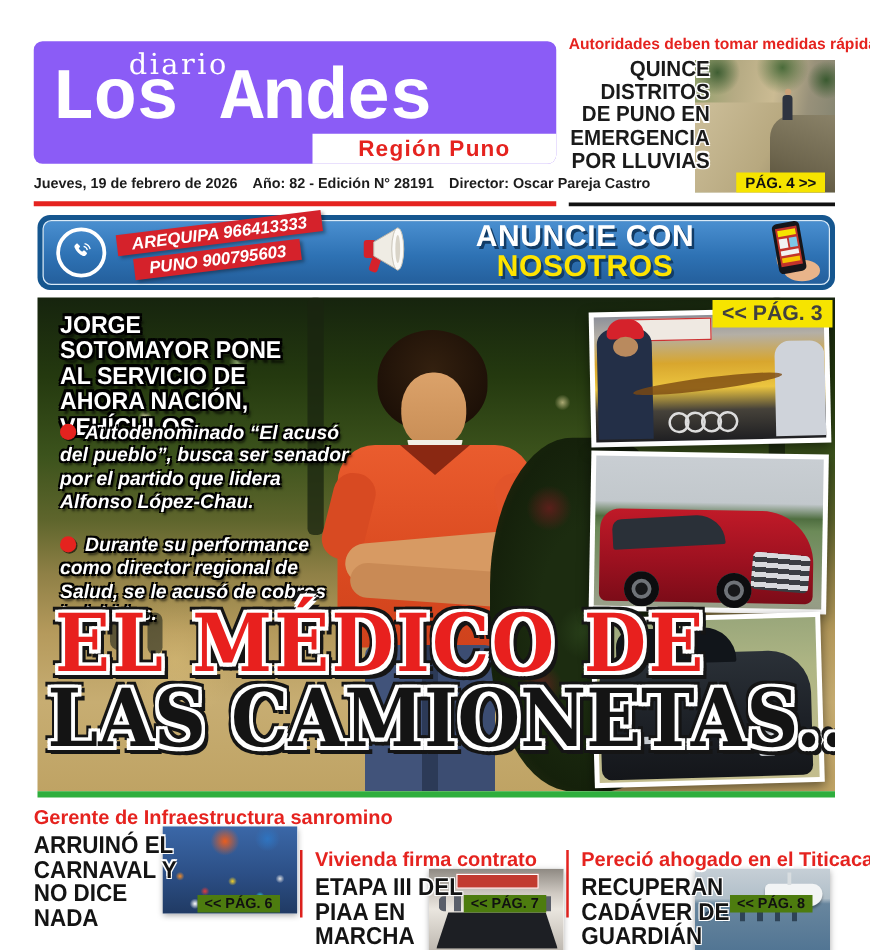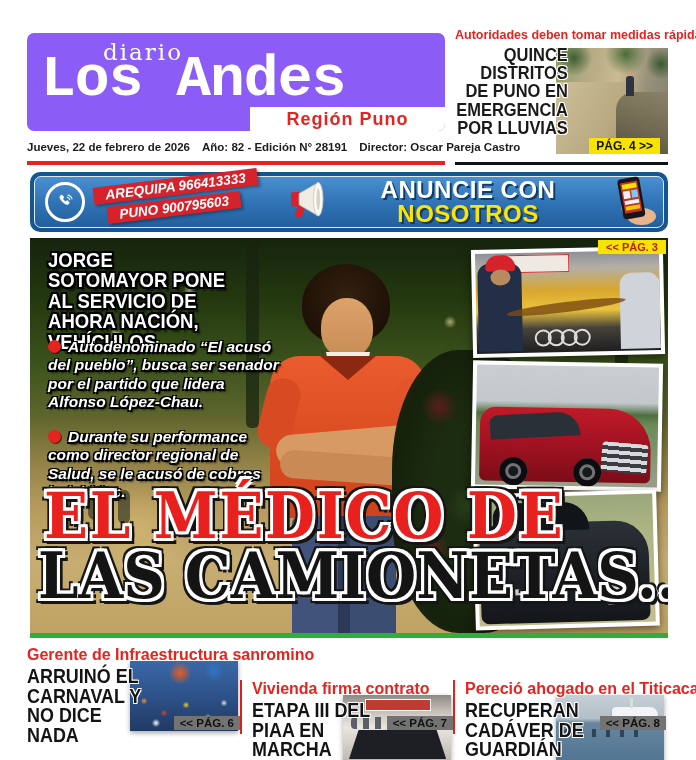--- a/index.html
+++ b/index.html
@@ -135,22 +135,22 @@
              text-shadow:-2px -2px 0 #000,2px -2px 0 #000,-2px 2px 0 #000,2px 2px 0 #000,
                          -2px 0 0 #000,2px 0 0 #000,0 -2px 0 #000,0 2px 0 #000,3px 4px 2px rgba(0,0,0,.65);}
   .bullets{position:absolute;z-index:5;left:18px;top:100px;width:232px;}
   .bullet{margin-bottom:17px;color:#fff;font-style:italic;font-weight:bold;font-size:15.5px;
           line-height:1.18;
           text-shadow:-1.5px -1.5px 0 #000,1.5px -1.5px 0 #000,-1.5px 1.5px 0 #000,
                       1.5px 1.5px 0 #000,2px 3px 2px rgba(0,0,0,.7);}
   .dot{display:inline-block;width:13px;height:13px;border-radius:50%;background:#e5231f;
        margin-right:7px;transform:translateY(1px);box-shadow:1px 1px 0 rgba(0,0,0,.6);}
 
-  .badge-pg3{position:absolute;z-index:7;top:2px;right:2px;background:#f6e400;color:#b91c1c;
-             font-weight:900;font-size:11px;padding:1px 8px;}
+  .badge-pg3{position:absolute;z-index:7;top:2px;right:2px;background:#f6e400;color:#404040;
+             font-weight:900;font-size:17px;padding:1px 8px;}
 
   .card{position:absolute;z-index:4;background:#fff;padding:4px;
         box-shadow:0 3px 9px rgba(0,0,0,.5);}
   .card-img{position:relative;width:100%;height:100%;overflow:hidden;}
   .card1{right:4px;top:10px;width:184px;height:100px;transform:rotate(-1.2deg);}
   .card2{right:6px;top:124px;width:182px;height:120px;transform:rotate(1deg);}
   .card3{right:10px;top:254px;width:176px;height:128px;transform:rotate(-1.6deg);}
 
   .img-audi{width:100%;height:100%;
      background:linear-gradient(180deg,#8d9099 0%,#b4afa6 16%,#d8a62e 38%,
@@ -220,21 +220,21 @@
   .bstory + .bstory{border-left:2px solid #e5231f;padding-left:10px;margin-top:34px;}
   .b-kicker{position:relative;z-index:3;color:#e5231f;font-weight:bold;font-size:16px;
             white-space:nowrap;
             text-shadow:-1px -1px 0 #fff,1px -1px 0 #fff,-1px 1px 0 #fff,1px 1px 0 #fff;}
   .b-headline{position:relative;z-index:3;margin-top:3px;width:142px;font-size:19.5px;
               font-weight:900;line-height:1.0;color:#141414;
               transform:scaleX(0.92);transform-origin:left top;
               text-shadow:-1px -1px 0 #fff,1px -1px 0 #fff,-1px 1px 0 #fff,1px 1px 0 #fff;}
   .b-photo{position:absolute;z-index:1;right:2px;top:15px;width:108px;height:70px;
            overflow:hidden;box-shadow:0 2px 5px rgba(0,0,0,.35);}
-  .b-badge{position:absolute;z-index:4;right:0;bottom:4px;background:#737373;color:#111;
+  .b-badge{position:absolute;z-index:4;right:16px;bottom:4px;background:#4d7c0f;color:#111;
            font-weight:900;font-size:11.5px;padding:1px 6px;}
 
   .img-carnival{width:100%;height:100%;
      background:
        radial-gradient(circle 5px at 14px 40px, #f28c28, rgba(242,140,40,0) 70%),
        radial-gradient(circle 5px at 34px 52px, #e23b3b, rgba(226,59,59,0) 70%),
        radial-gradient(circle 5px at 56px 44px, #f2d028, rgba(242,208,40,0) 70%),
        radial-gradient(circle 5px at 78px 56px, #3bd0e2, rgba(59,208,226,0) 70%),
        radial-gradient(circle 5px at 94px 42px, #e2e2e2, rgba(226,226,226,0) 70%),
        radial-gradient(circle 6px at 26px 62px, #ffffff, rgba(255,255,255,0) 70%),
@@ -267,21 +267,21 @@
 
   <div class="logo-box">
     <div class="logo-diario">diario</div>
     <div class="logo-main">Los Andes</div>
     <div class="logo-region-strip">
       <span>Región Puno</span>
     </div>
   </div>
 
   <div class="date-bar">
-    <span class="seg">Jueves, 22 de febrero de 2026</span>
+    <span class="seg">Jueves, 19 de febrero de 2026</span>
     <span class="sep"></span>
     <span class="seg">Año: 82 - Edición N° 28191</span>
     <span class="sep"></span>
     <span class="seg">Director: Oscar Pareja Castro</span>
   </div>
   <div class="red-underline"></div>
 
   <div class="topstory">
     <div class="topstory-kicker">Autoridades deben tomar medidas rápidas</div>
     <div class="topstory-body">

